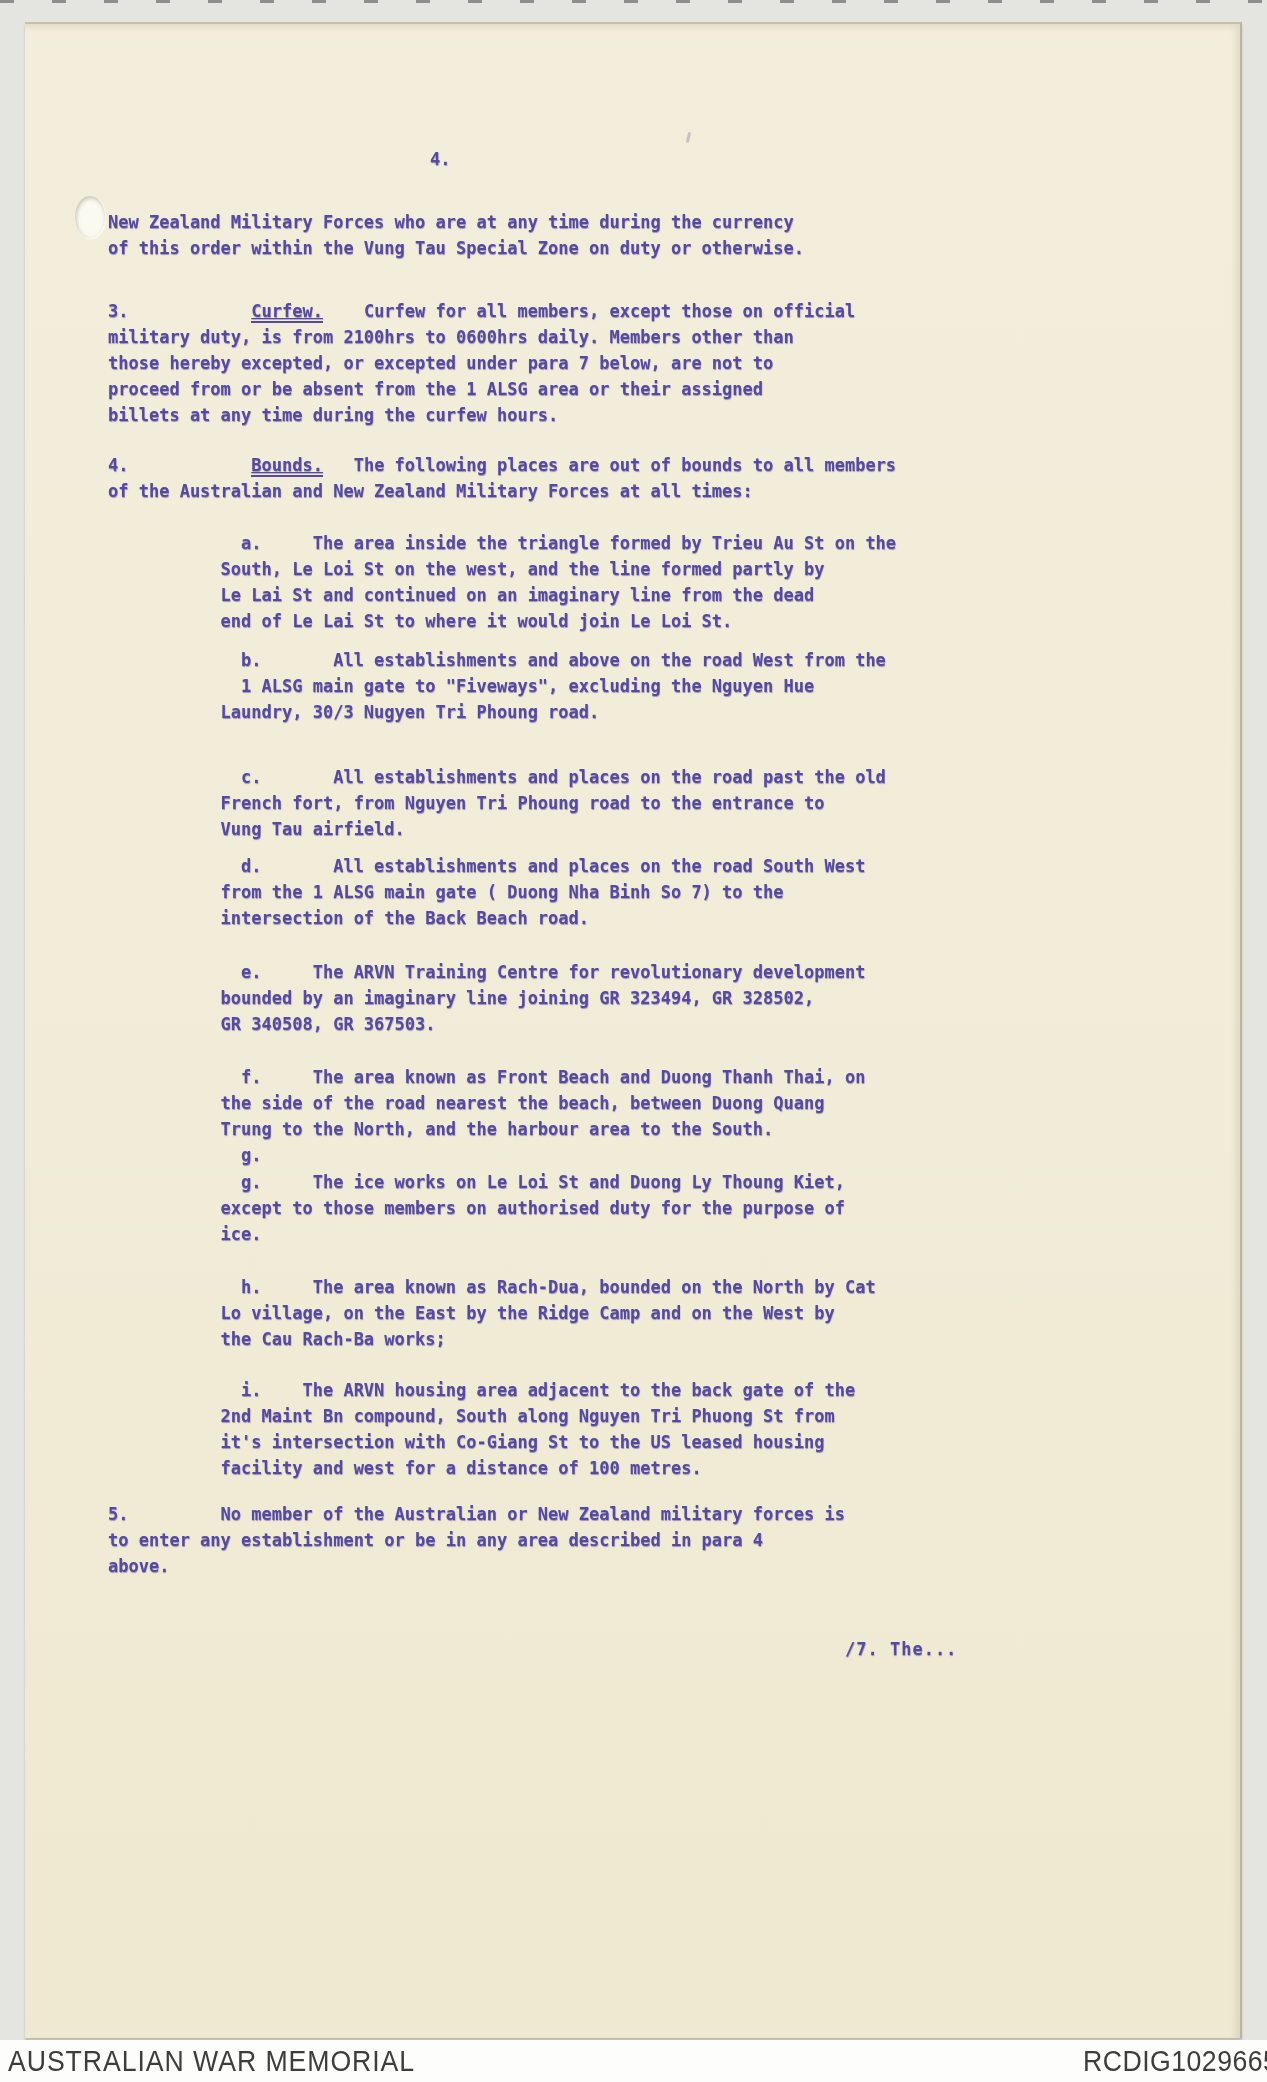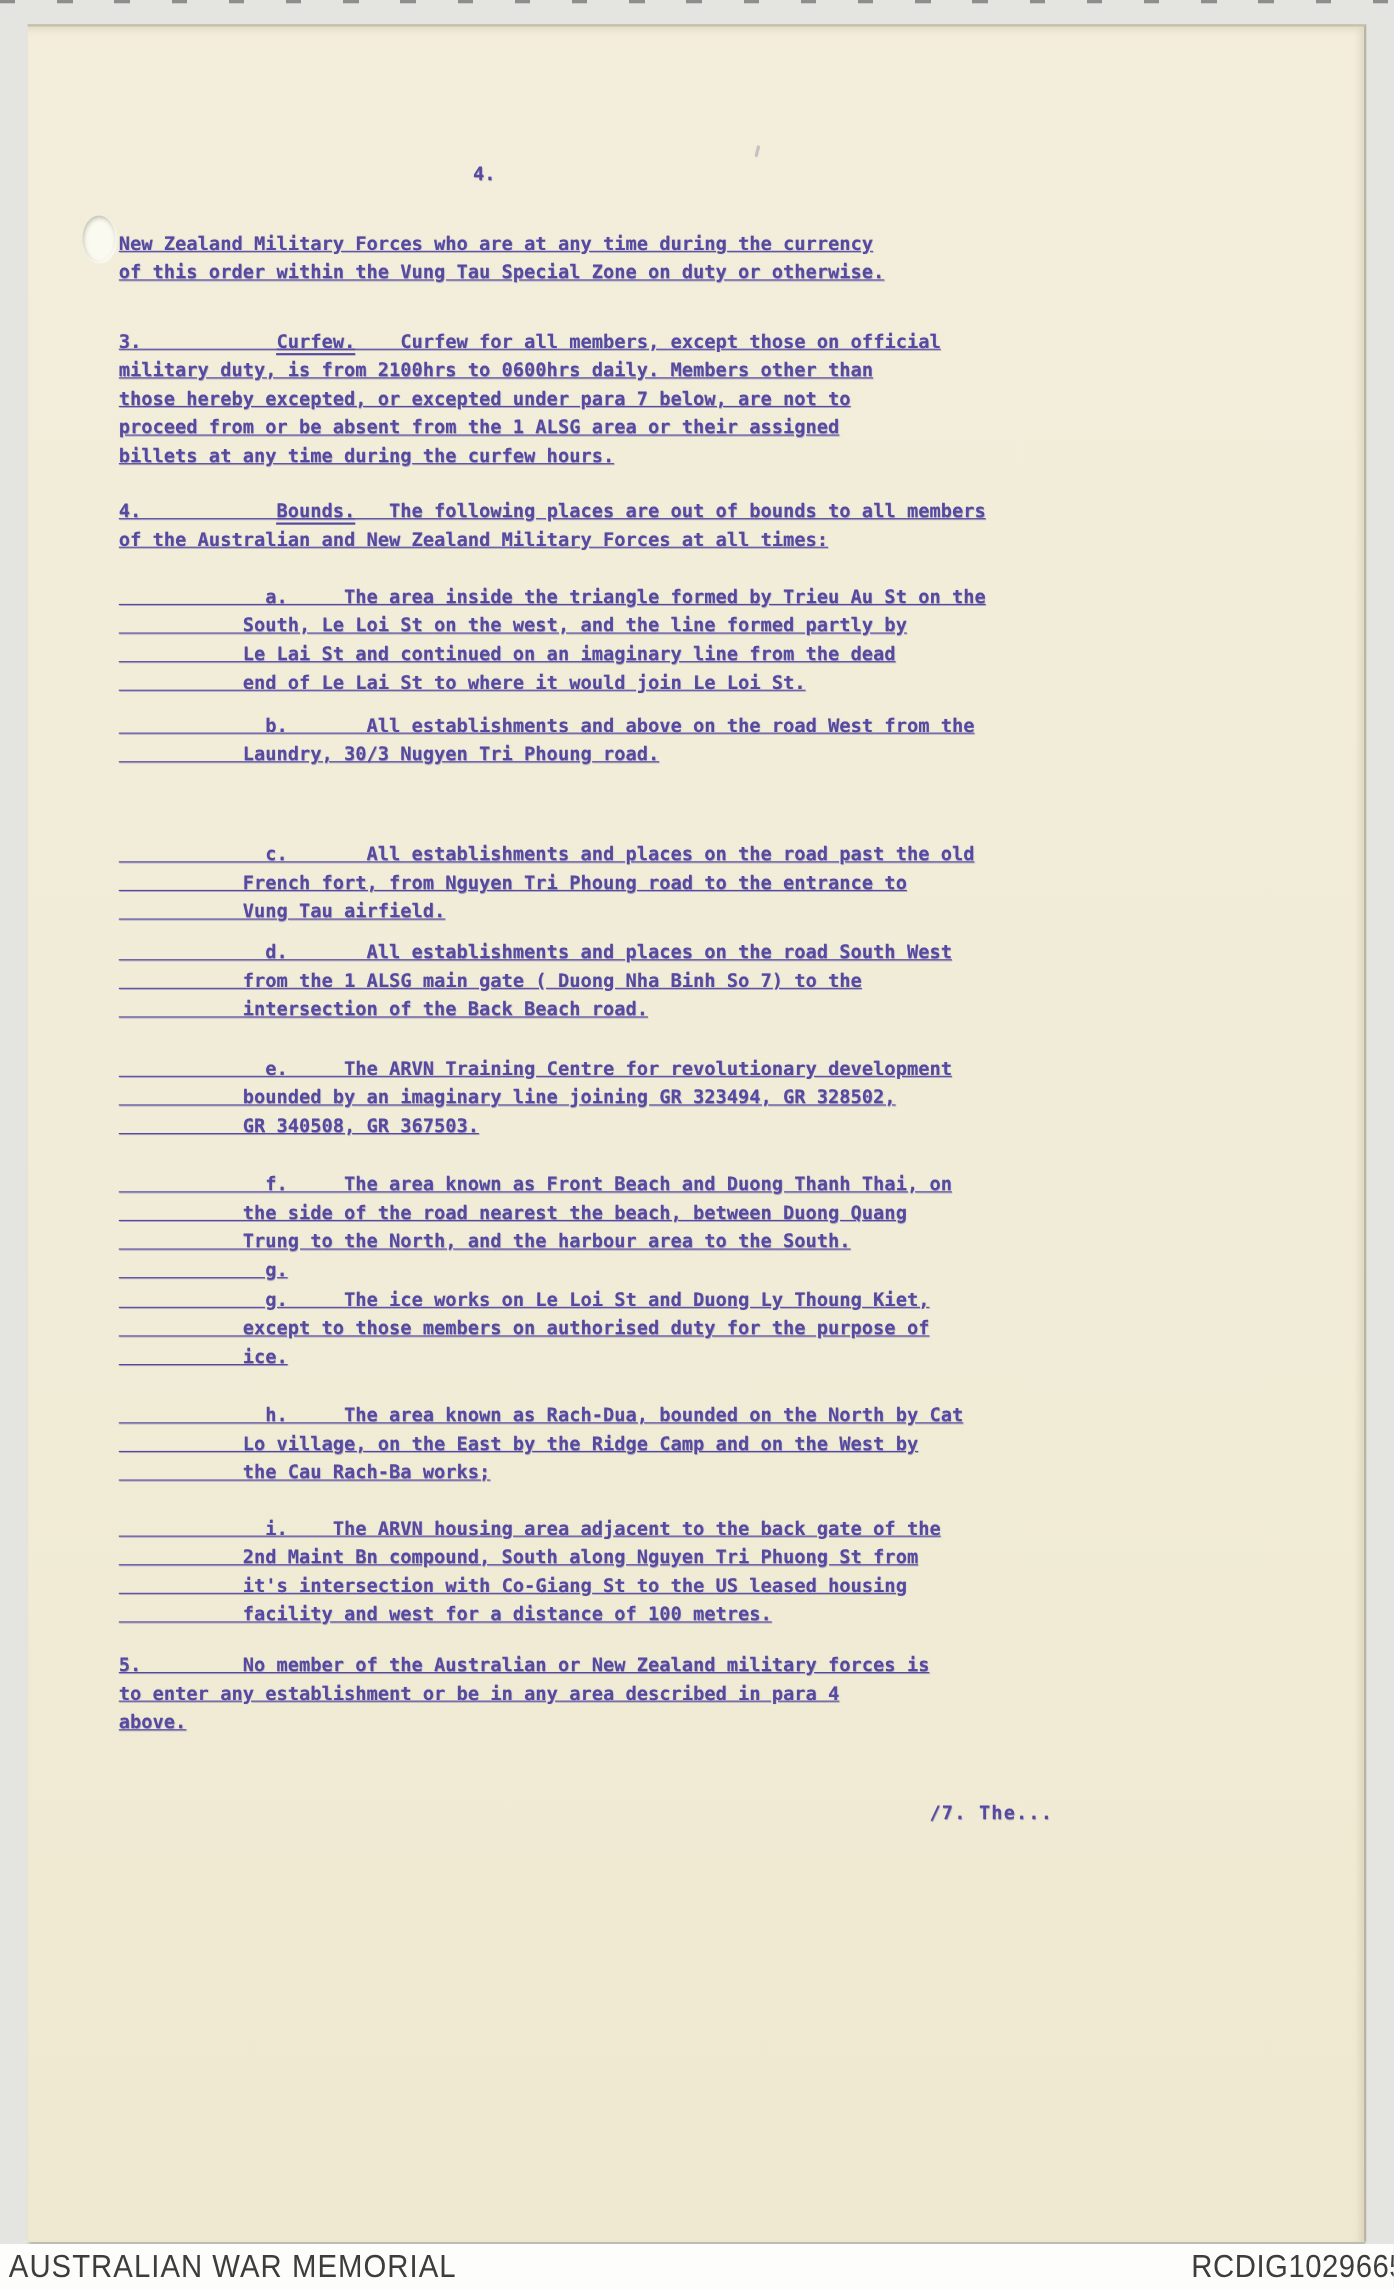--- a/index.html
+++ b/index.html
@@ -38,21 +38,21 @@
     background:rgba(110,100,140,.32);
     transform:rotate(14deg); border-radius:2px;
   }
   
   .doc {
     position:absolute; left:0; top:0; width:1267px; height:2082px;
     color:#564aa0;
     font-size:17px; font-weight:bold;
     text-shadow:0.4px 0.7px 0.9px rgba(86,74,160,.55);
   }
-  .block { position:absolute; left:108px; white-space:pre;text-decoration:underline; }
+  .block { position:absolute; left:108px; white-space:pre; }
   .line  { height:26px; line-height:26px; }
   .u { border-bottom:2px solid currentColor; text-decoration:underline; }
   .page-number { position:absolute; left:430px; top:146px; line-height:26px; white-space:pre; }
   .continuation { position:absolute; left:845px; top:1636px; line-height:26px; white-space:pre; letter-spacing:1px; }
   
   .footer {
     position:absolute; left:0; top:2040px; width:1256px; height:42px;
     background:#fdfdfc;
     color:#3d3d3d;
     font-family:"Liberation Sans", sans-serif;
@@ -81,21 +81,21 @@
 </div>
 
 <div class="doc">
   <div class="page-number">4.</div>
 
   <div class="continuation">/7. The...</div>
 <div class="block" style="top: 209px;"><div class="line">New Zealand Military Forces who are at any time during the currency</div><div class="line">of this order within the Vung Tau Special Zone on duty or otherwise.</div></div>
     <div class="block" style="top: 298px;"><div class="line">3.            <span class="u">Curfew.</span>    Curfew for all members, except those on official</div><div class="line">military duty, is from 2100hrs to 0600hrs daily. Members other than</div><div class="line">those hereby excepted, or excepted under para 7 below, are not to</div><div class="line">proceed from or be absent from the 1 ALSG area or their assigned</div><div class="line">billets at any time during the curfew hours.</div></div>
     <div class="block" style="top: 452px;"><div class="line">4.            <span class="u">Bounds.</span>   The following places are out of bounds to all members</div><div class="line">of the Australian and New Zealand Military Forces at all times:</div></div>
     <div class="block" style="top: 530px;"><div class="line">             a.     The area inside the triangle formed by Trieu Au St on the</div><div class="line">           South, Le Loi St on the west, and the line formed partly by</div><div class="line">           Le Lai St and continued on an imaginary line from the dead</div><div class="line">           end of Le Lai St to where it would join Le Loi St.</div></div>
-    <div class="block" style="top: 647px;"><div class="line">             b.       All establishments and above on the road West from the</div><div class="line">           Laundry, 30/3 Nugyen Tri Phoung road.</div></div>
+    <div class="block" style="top: 647px;"><div class="line">             b.       All establishments and above on the road West from the</div><div class="line">             1 ALSG main gate to "Fiveways", excluding the Nguyen Hue</div><div class="line">           Laundry, 30/3 Nugyen Tri Phoung road.</div></div>
     <div class="block" style="top: 752px; margin-top: 12px;"><div class="line">             c.       All establishments and places on the road past the old</div><div class="line">           French fort, from Nguyen Tri Phoung road to the entrance to</div><div class="line">           Vung Tau airfield.</div></div>
     <div class="block" style="top: 853px;"><div class="line">             d.       All establishments and places on the road South West</div><div class="line">           from the 1 ALSG main gate ( Duong Nha Binh So 7) to the</div><div class="line">           intersection of the Back Beach road.</div></div>
     <div class="block" style="top: 959px;"><div class="line">             e.     The ARVN Training Centre for revolutionary development</div><div class="line">           bounded by an imaginary line joining GR 323494, GR 328502,</div><div class="line">           GR 340508, GR 367503.</div></div>
     <div class="block" style="top: 1064px;"><div class="line">             f.     The area known as Front Beach and Duong Thanh Thai, on</div><div class="line">           the side of the road nearest the beach, between Duong Quang</div><div class="line">           Trung to the North, and the harbour area to the South.</div><div class="line">             g.</div></div>
     <div class="block" style="top: 1169px;"><div class="line">             g.     The ice works on Le Loi St and Duong Ly Thoung Kiet,</div><div class="line">           except to those members on authorised duty for the purpose of</div><div class="line">           ice.</div></div>
     <div class="block" style="top: 1274px;"><div class="line">             h.     The area known as Rach-Dua, bounded on the North by Cat</div><div class="line">           Lo village, on the East by the Ridge Camp and on the West by</div><div class="line">           the Cau Rach-Ba works;</div></div>
     <div class="block" style="top: 1377px;"><div class="line">             i.    The ARVN housing area adjacent to the back gate of the</div><div class="line">           2nd Maint Bn compound, South along Nguyen Tri Phuong St from</div><div class="line">           it's intersection with Co-Giang St to the US leased housing</div><div class="line">           facility and west for a distance of 100 metres.</div></div>
     <div class="block" style="top: 1501px;"><div class="line">5.         No member of the Australian or New Zealand military forces is</div><div class="line">to enter any establishment or be in any area described in para 4</div><div class="line">above.</div></div>
   </div>
 

